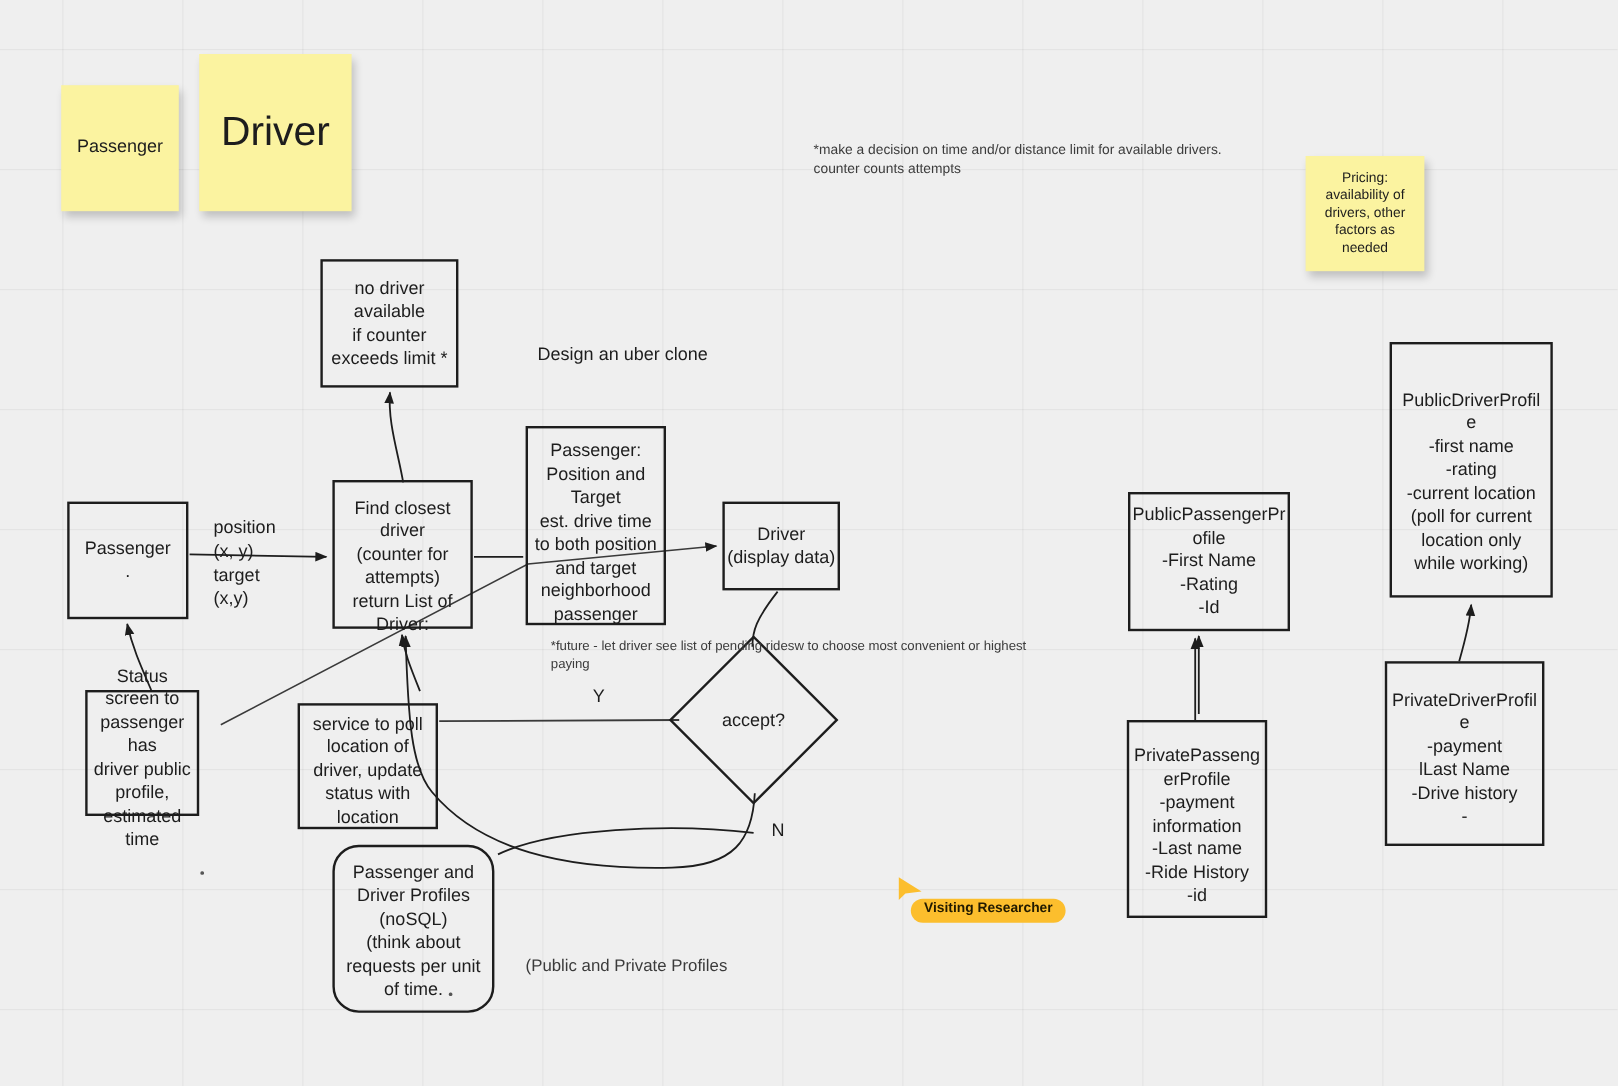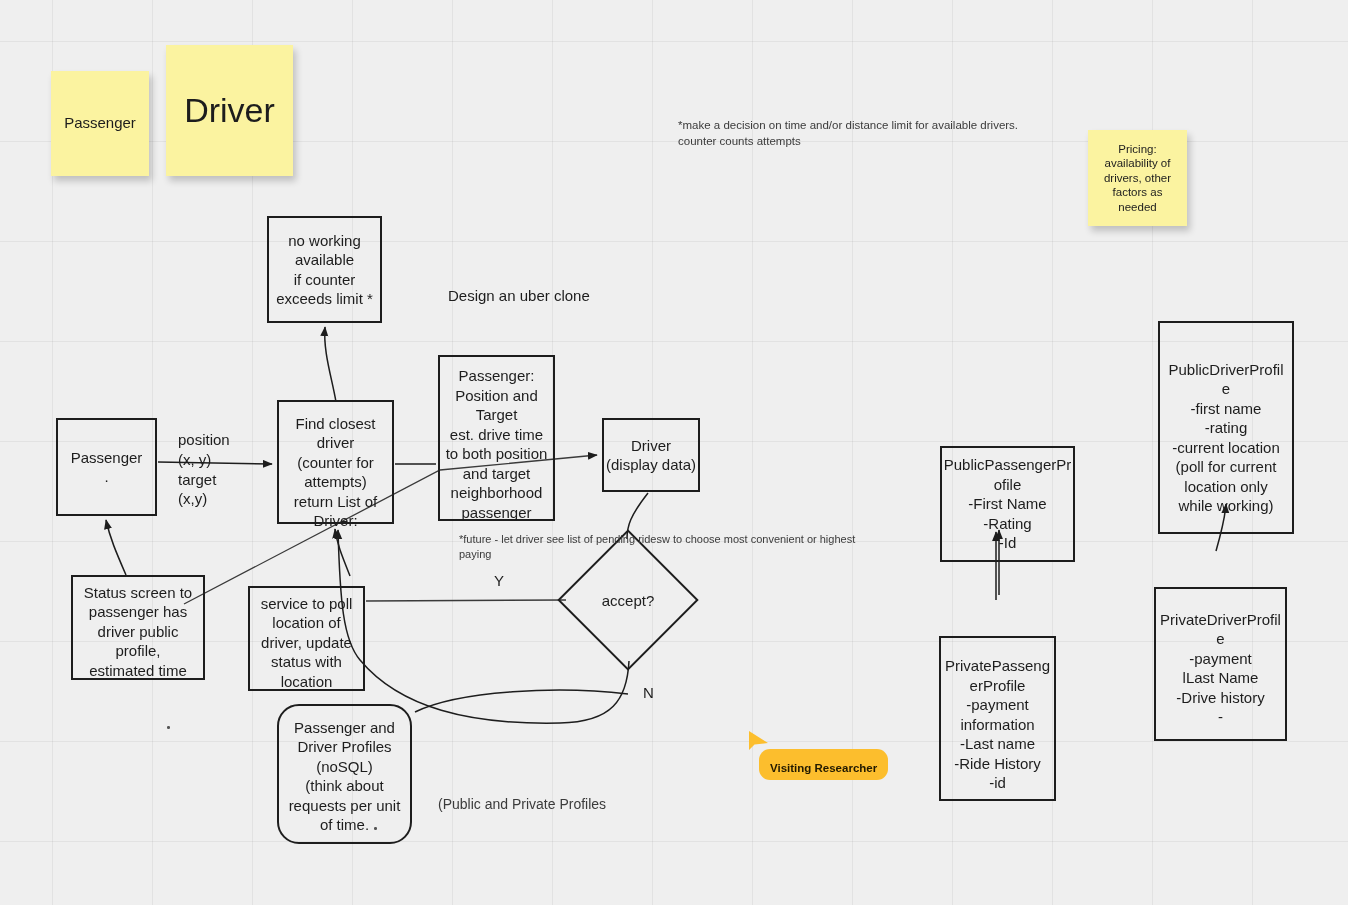--- a/index.html
+++ b/index.html
@@ -43,30 +43,30 @@
     background:transparent;
     box-sizing:border-box;
     text-align:center;
     line-height:1.30;
     color:#1d1d1d;
     display:flex;align-items:center;justify-content:center;
     overflow:visible;
   }
   .node .inner{width:100%;}
   .rounded{border-radius:22px;}
-  .clipbox{overflow:hidden;margin-top:36px;}
+  .clipbox{overflow:hidden;}
 
   #n-nodriver{left:267px;top:216px;width:115px;height:107px;font-size:15px;}
   #n-passenger{left:56px;top:418px;width:101px;height:98px;font-size:15px;}
   #n-findclosest{left:277px;top:400px;width:117px;height:124px;font-size:15px;}
   #n-findclosest .inner{position:relative;top:10px;}
   #n-passtarget{left:438px;top:355px;width:117px;height:166px;font-size:15px;}
   #n-passtarget .inner{position:relative;top:6px;}
   #n-driverdisp{left:602px;top:418px;width:98px;height:74px;font-size:15px;}
-  #n-status{left:71px;top:575px;width:134px;height:105px;font-size:15px;}
+  #n-status{left:71px;top:575px;width:95px;height:105px;font-size:15px;}
   #n-status .inner{position:relative;top:4px;}
   #n-servicepoll{left:248px;top:575px;width:117px;height:105px;font-size:15px;margin-top:11px;}
   #n-servicepoll .inner{position:relative;top:4px;}
   #n-profiles{left:277px;top:704px;width:135px;height:140px;font-size:15px;}
   #n-profiles .inner{position:relative;top:2px;}
 
   #n-pubpass{left:940px;top:410px;width:135px;height:116px;font-size:15px;}
   #n-privpass{left:939px;top:600px;width:117px;height:165px;font-size:15px;}
   #n-privpass .inner{position:relative;top:6px;}
   #n-pubdriver{left:1158px;top:285px;width:136px;height:213px;font-size:15px;}
@@ -105,21 +105,21 @@
 
   .dot{position:absolute;width:2.5px;height:2.5px;background:#555;border-radius:50%;}
 
   
   #cursor{position:absolute;left:748px;top:730px;}
   #cursor .arrow{position:absolute;left:0;top:0;}
   #cursor .pill{
     position:absolute;left:11px;top:19px;
     background:#fcbe2d;color:#221a00;
     font-size:11.5px;font-weight:bold;
-    padding:13px 11px 6px 11px;border-radius:11px;white-space:nowrap;
+    padding:2px 11px 6px 11px;border-radius:11px;white-space:nowrap;
   }
 </style>
 </head>
 <body>
 
 <div id="canvas"></div>
 
 <svg class="edges" viewBox="0 0 1348 905" xmlns="http://www.w3.org/2000/svg">
   <defs>
     <marker id="ah" markerWidth="11" markerHeight="11" refX="9.2" refY="4.2" orient="auto" markerUnits="userSpaceOnUse">
@@ -159,21 +159,21 @@
   <span class="inner">Passenger</span>
 </div>
 <div class="sticky" id="sticky-driver">
   <span class="inner">Driver</span>
 </div>
 <div class="sticky" id="sticky-pricing">
   <span class="inner">Pricing: availability of drivers, other factors as needed</span>
 </div>
 
 <div class="node" id="n-nodriver">
-  <span class="inner" style="white-space:pre-line">no working
+  <span class="inner" style="white-space:pre-line">no driver
 available
 if counter
 exceeds limit *</span>
 </div>
 
 <div class="node" id="n-passenger">
   <span class="inner" style="white-space:pre-line">Passenger
 .</span>
 </div>
 

